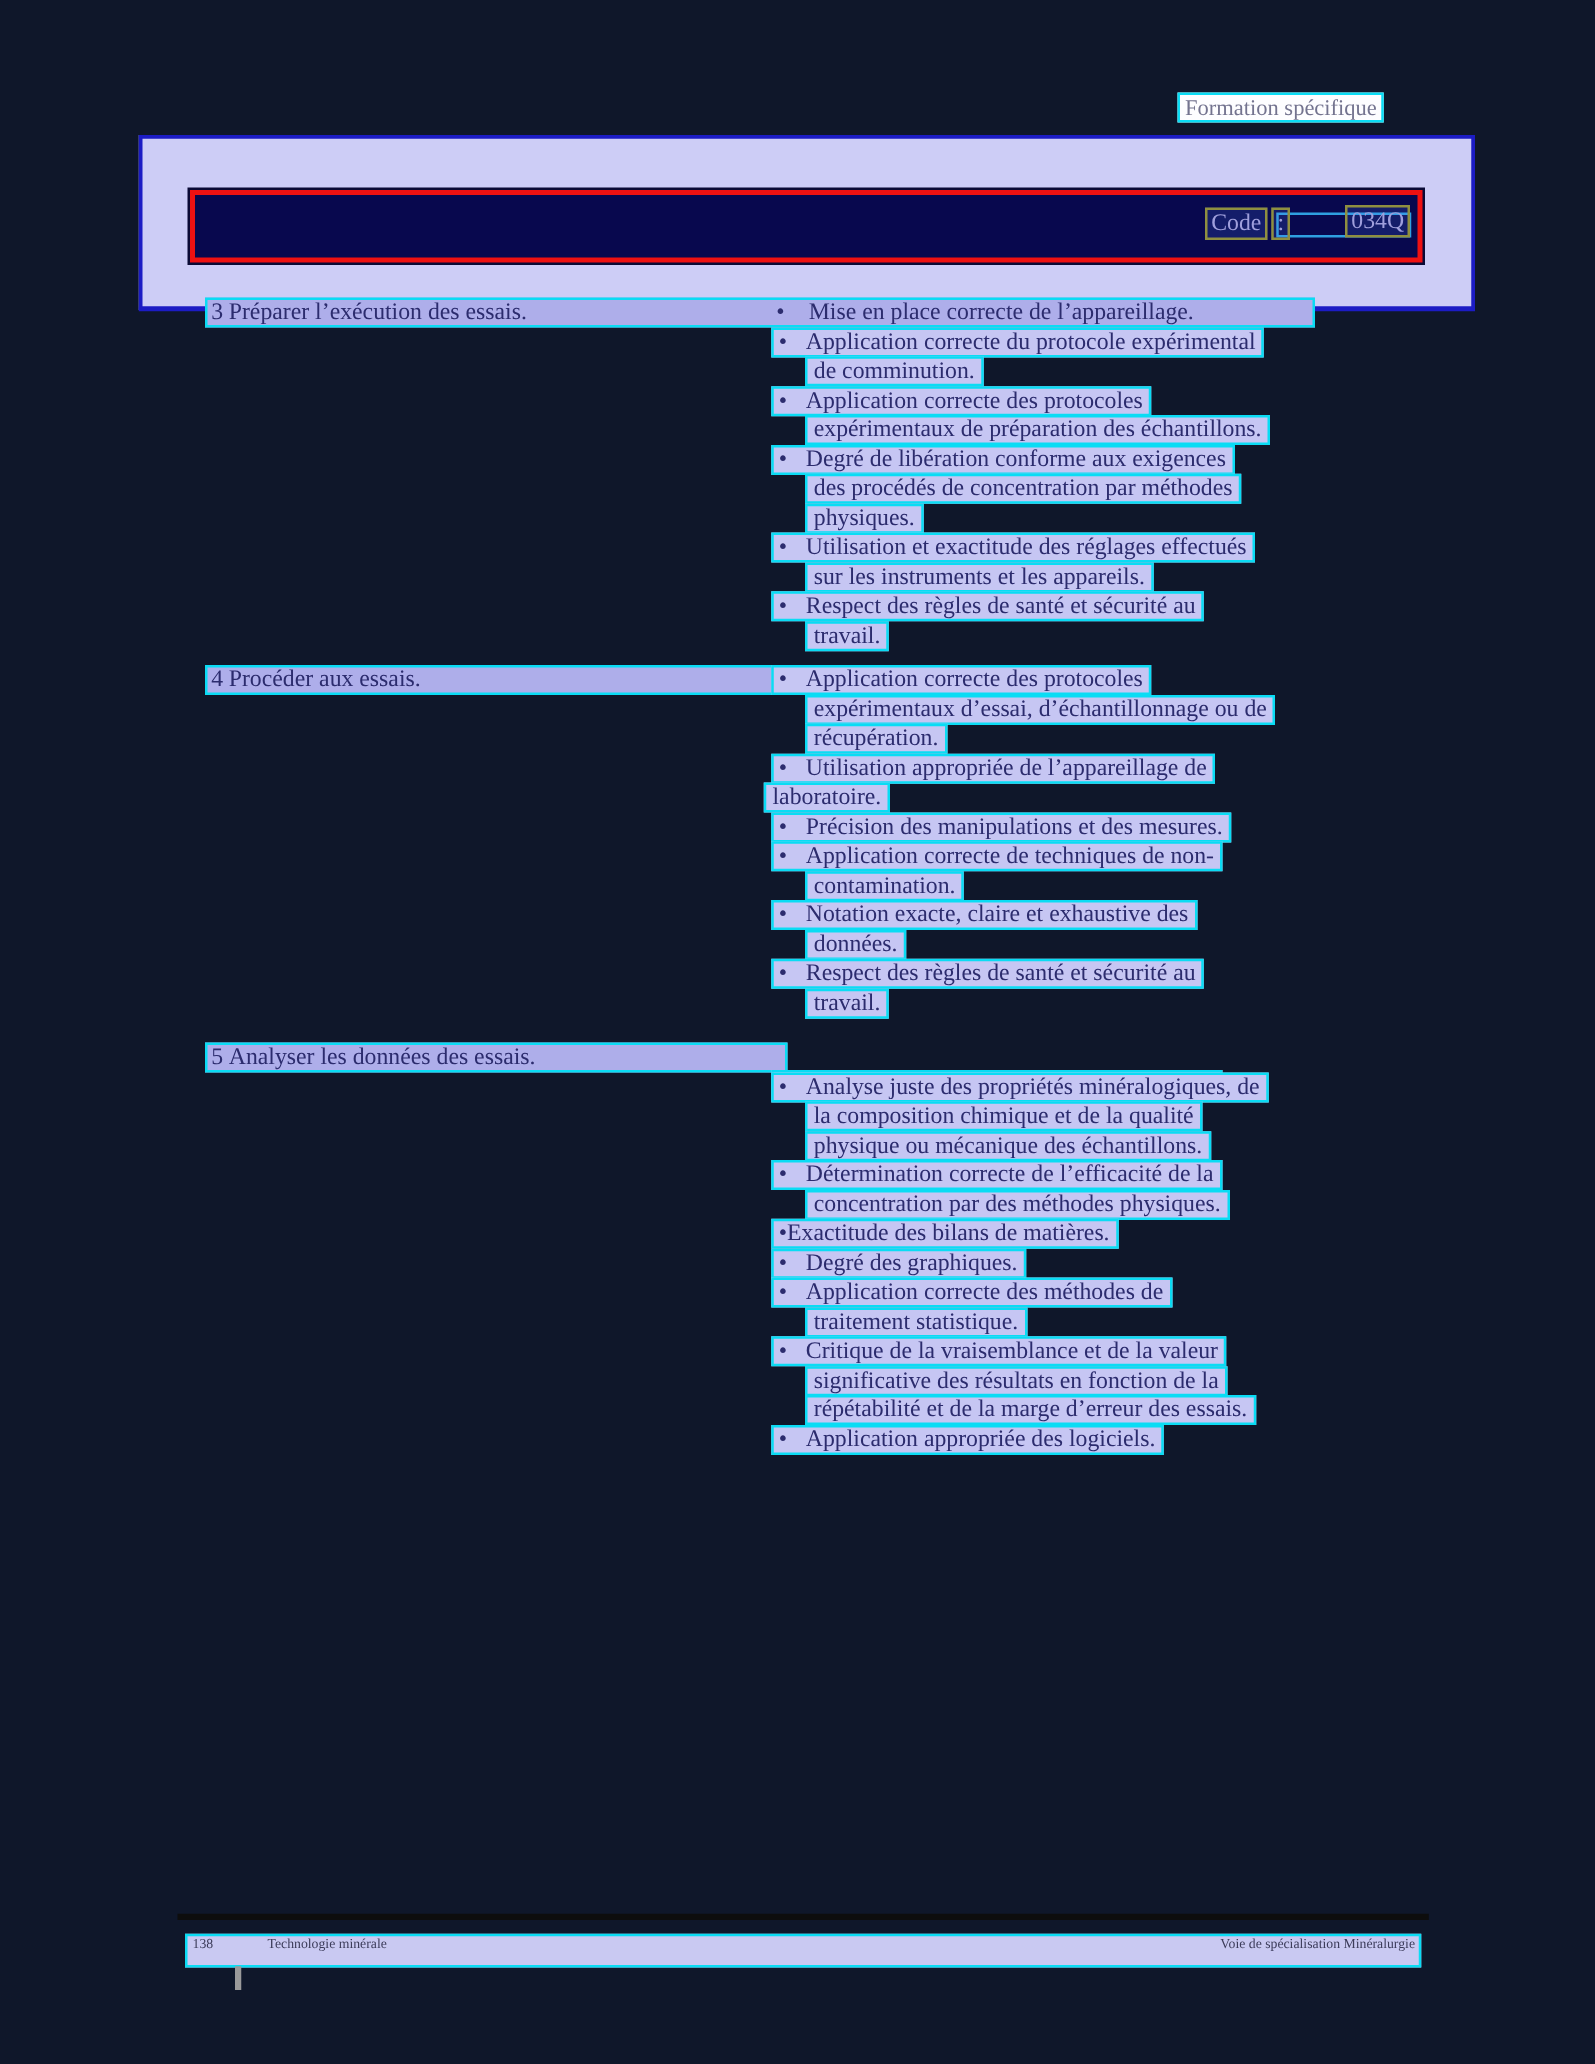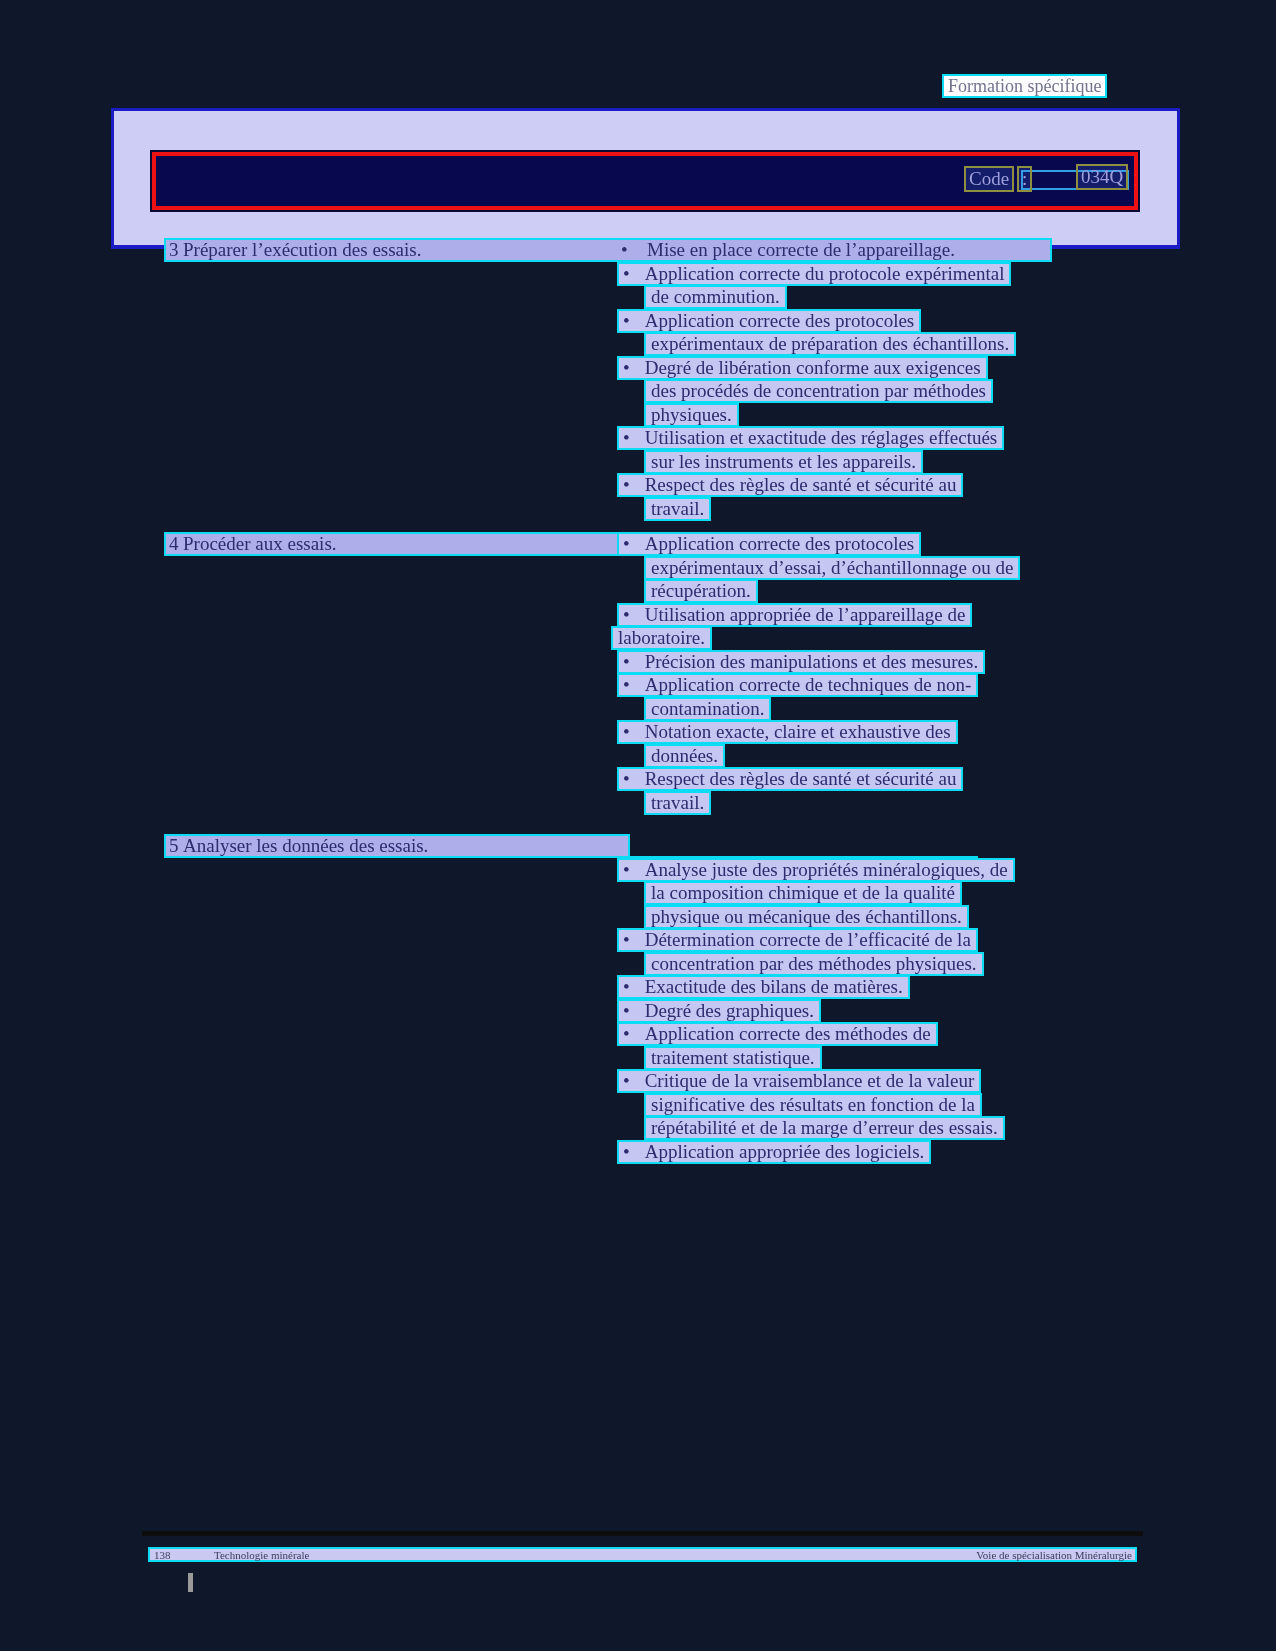--- a/index.html
+++ b/index.html
@@ -42,21 +42,21 @@
     position:absolute;border:2px solid #8f8f40;color:#9f9fdc;
     font-size:19px;line-height:22px;padding:0 3px;background:rgba(90,140,255,.16);white-space:nowrap;
   }
   .code-label{left:964px;top:166px;}
   .code-colon{left:1017px;top:166px;}
   .code-field{position:absolute;left:1021px;top:170px;width:104px;height:16px;border:2px solid #2f9fe0;background:transparent;}
   .code-value{left:1076px;top:164px;}
   
   .footer-rule{position:absolute;left:142px;top:1531px;width:1001px;height:5px;background:#0d0d0d;}
   .footer-band{
-    position:absolute;left:148px;top:1547px;width:989px;height:15px;
+    position:absolute;left:148px;top:1547px;width:989px;height:27px;
     border:2px solid #0adcf4;background:#c9c9f2;box-sizing:border-box;
     font-size:11px;line-height:11px;color:#3c3c5a;
   }
   .footer-band span{position:absolute;top:1px;white-space:nowrap;}
   .f-num{left:4px;}
   .f-left{left:64px;}
   .f-right{right:3px;}
   .page-mark{position:absolute;left:188px;top:1573px;width:5px;height:19px;background:#9a9a9a;}
 </style>
 </head>
@@ -123,21 +123,21 @@
     <div class="hl rowband" style="left: 164px; top: 834px; width: 462px;">
       <span style="left: 3px;">5</span>
       <span style="left: 17px;">Analyser les données des essais.</span>
     </div>
     <div class="hl" style="top: 856px; left: 617px; padding-left: 4px;"><span>•</span><span style="margin-left: 15px;">Choix de la méthode d’analyse appropriée.</span></div>
     <div class="hl" style="top: 858px; left: 617px; padding-left: 4px;"><span>•</span><span style="margin-left: 15px;">Analyse juste des propriétés minéralogiques, de</span></div>
     <div class="hl" style="top: 881px; left: 644px;"><span>la composition chimique et de la qualité</span></div>
     <div class="hl" style="top: 905px; left: 644px;"><span>physique ou mécanique des échantillons.</span></div>
     <div class="hl" style="top: 928px; left: 617px; padding-left: 4px;"><span>•</span><span style="margin-left: 15px;">Détermination correcte de l’efficacité de la</span></div>
     <div class="hl" style="top: 952px; left: 644px;"><span>concentration par des méthodes physiques.</span></div>
-    <div class="hl" style="top: 975px; left: 617px; padding-left: 4px;"><span>•</span><span style="margin-left: 15px;">Exactitude des bilans de matières.</span></div>
+    <div class="hl" style="top: 975px; left: 617px; padding-left: 4px;"><span>•</span><span style="">Exactitude des bilans de matières.</span></div>
     <div class="hl" style="top: 999px; left: 617px; padding-left: 4px;"><span>•</span><span style="margin-left: 15px;">Degré des graphiques.</span></div>
     <div class="hl" style="top: 1022px; left: 617px; padding-left: 4px;"><span>•</span><span style="margin-left: 15px;">Application correcte des méthodes de</span></div>
     <div class="hl" style="top: 1046px; left: 644px;"><span>traitement statistique.</span></div>
     <div class="hl" style="top: 1069px; left: 617px; padding-left: 4px;"><span>•</span><span style="margin-left: 15px;">Critique de la vraisemblance et de la valeur</span></div>
     <div class="hl" style="top: 1093px; left: 644px;"><span>significative des résultats en fonction de la</span></div>
     <div class="hl" style="top: 1116px; left: 644px;"><span>répétabilité et de la marge d’erreur des essais.</span></div>
     <div class="hl" style="top: 1140px; left: 617px; padding-left: 4px;"><span>•</span><span style="margin-left: 15px;">Application appropriée des logiciels.</span></div>
   </div>
 
 </body></html>

